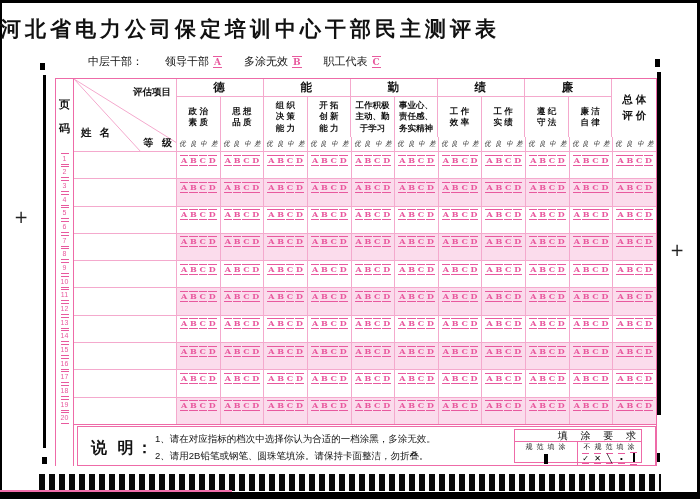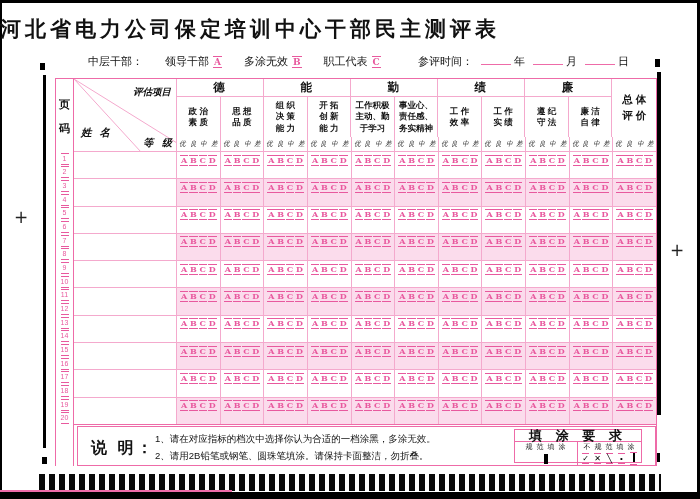--- a/index.html
+++ b/index.html
@@ -43,21 +43,21 @@
   .col-num{width:18px;border-right:1px solid var(--bpink);display:flex;flex-direction:column;}
   .pagelabel{height:73px;padding-top:13px;text-align:center;font-size:11px;font-weight:bold;
     color:var(--ink);white-space:pre-line;line-height:24px;}
   .numtrack{height:273px;display:flex;flex-direction:column;}
   .numslot{flex:1;display:flex;align-items:center;justify-content:center;}
   .pnum{display:inline-block;min-width:8px;text-align:center;font-size:7px;line-height:10px;color:var(--pink);
     border-top:1px solid var(--pink);border-bottom:1px solid var(--pink);}
   .col-rest{flex:1;display:flex;flex-direction:column;}
 
   .hdr-zone{height:73px;display:flex;border-bottom:1px solid var(--grid);}
-  .corner{width:103px;border-right:1px solid var(--grid);position:relative;font-style:italic;}
+  .corner{width:103px;border-right:1px solid var(--grid);position:relative;}
   .corner svg{position:absolute;left:0;top:0;}
   .corner .c-eval{position:absolute;top:7px;right:5px;font-size:9.5px;font-weight:bold;color:var(--ink);}
   .corner .c-name{position:absolute;bottom:11px;left:7px;font-size:10.5px;font-weight:bold;color:var(--ink);letter-spacing:8px;text-align:center;}
   .corner .c-grade{position:absolute;bottom:1px;right:1px;font-size:10px;font-weight:bold;color:var(--ink);letter-spacing:3px;}
   .cols-zone{flex:1;display:flex;flex-direction:column;}
   .zone-top{display:flex;height:58px;}
   .zone-left{flex:10;display:flex;flex-direction:column;}
   .h-groups{height:18px;display:flex;}
   .h-group{flex:1;border-right:1px solid var(--grid);border-bottom:1px solid var(--grid);
     text-align:center;font-size:11.5px;font-weight:bold;letter-spacing:2px;color:var(--ink);line-height:17px;}
@@ -81,22 +81,22 @@
   .bcell:last-child{border-right:none;}
   .drow.shaded .bcell{background:var(--shade);}
 
   .notes-zone{flex:1;position:relative;}
   .notes-box{position:absolute;left:3px;top:1px;right:0;bottom:0;border:1px solid var(--bpink);}
   .n-label{position:absolute;left:13px;top:11px;font-size:16px;font-weight:bold;color:var(--ink);letter-spacing:3px;}
   .n-items{position:absolute;left:77px;top:3px;font-size:9.5px;color:var(--ink);line-height:17px;}
 
   .fillreq{position:absolute;right:13px;top:2px;width:128px;height:34px;border:1px solid var(--bpink);
     display:flex;flex-direction:column;background:#fff;}
-  .fr-title{height:12px;border-bottom:1px solid var(--bpink);text-align:center;font-size:13px;
-    letter-spacing:5px;color:var(--ink);line-height:11px;font-weight:bold;}
+  .fr-title{height:12px;border-bottom:1px solid var(--bpink);text-align:right;font-size:10px;
+    letter-spacing:5px;color:var(--ink);line-height:11px;font-weight:normal;}
   .fr-body{flex:1;display:flex;}
   .fr-good{width:63px;border-right:1px solid var(--bpink);display:flex;flex-direction:column;}
   .fr-bad{flex:1;display:flex;flex-direction:column;}
   .fr-lab{height:10px;font-size:7px;text-align:center;color:var(--ink);letter-spacing:1px;line-height:10px;}
   .fr-marks{flex:1;display:flex;align-items:center;justify-content:center;gap:5px;}
   .mk{display:inline-block;font-size:8px;line-height:9px;color:#000;text-align:center;min-width:7px;
     border-top:1px solid var(--pink);border-bottom:1px solid var(--pink);}
   .bar-solid{display:inline-block;width:4px;height:10px;background:#000;}
   .bar-thin{display:inline-block;width:2px;height:9px;background:#000;}
 </style>
@@ -115,23 +115,20 @@
   <div class="tick" style="left:655px;top:59px;width:5px;height:8px;"></div>
   <div class="regbar" style="left:43px;top:75px;width:3px;height:373px;"></div>
   <div class="regbar" style="left:657px;top:72px;width:4px;height:343px;"></div>
   <div class="tick" style="left:42px;top:457px;width:5px;height:7px;"></div>
   <div class="tick" style="left:655px;top:453px;width:5px;height:9px;"></div>
   <div class="plus" style="left:14px;top:211px;">+</div>
   <div class="plus" style="left:670px;top:244px;">+</div>
 
   <div class="id-row">
     <span>中层干部：</span><span class="opt"><span>领导干部</span><span class="bub">A</span></span><span class="opt"><span>多涂无效</span><span class="bub">B</span></span><span class="opt"><span>职工代表</span><span class="bub">C</span></span>
-  </div>
-  <div class="time-row">
-    <span>参评时间：</span><span class="uline"></span><span>年</span><span class="uline"></span><span>月</span><span class="uline"></span><span>日</span>
   </div>
 
   <div class="tbl">
     <div class="col-num">
       <div class="pagelabel">页
 码</div>
       <div class="numtrack" id="numtrack">
           <div class="numslot">
             <span class="pnum">1</span>
           </div>

